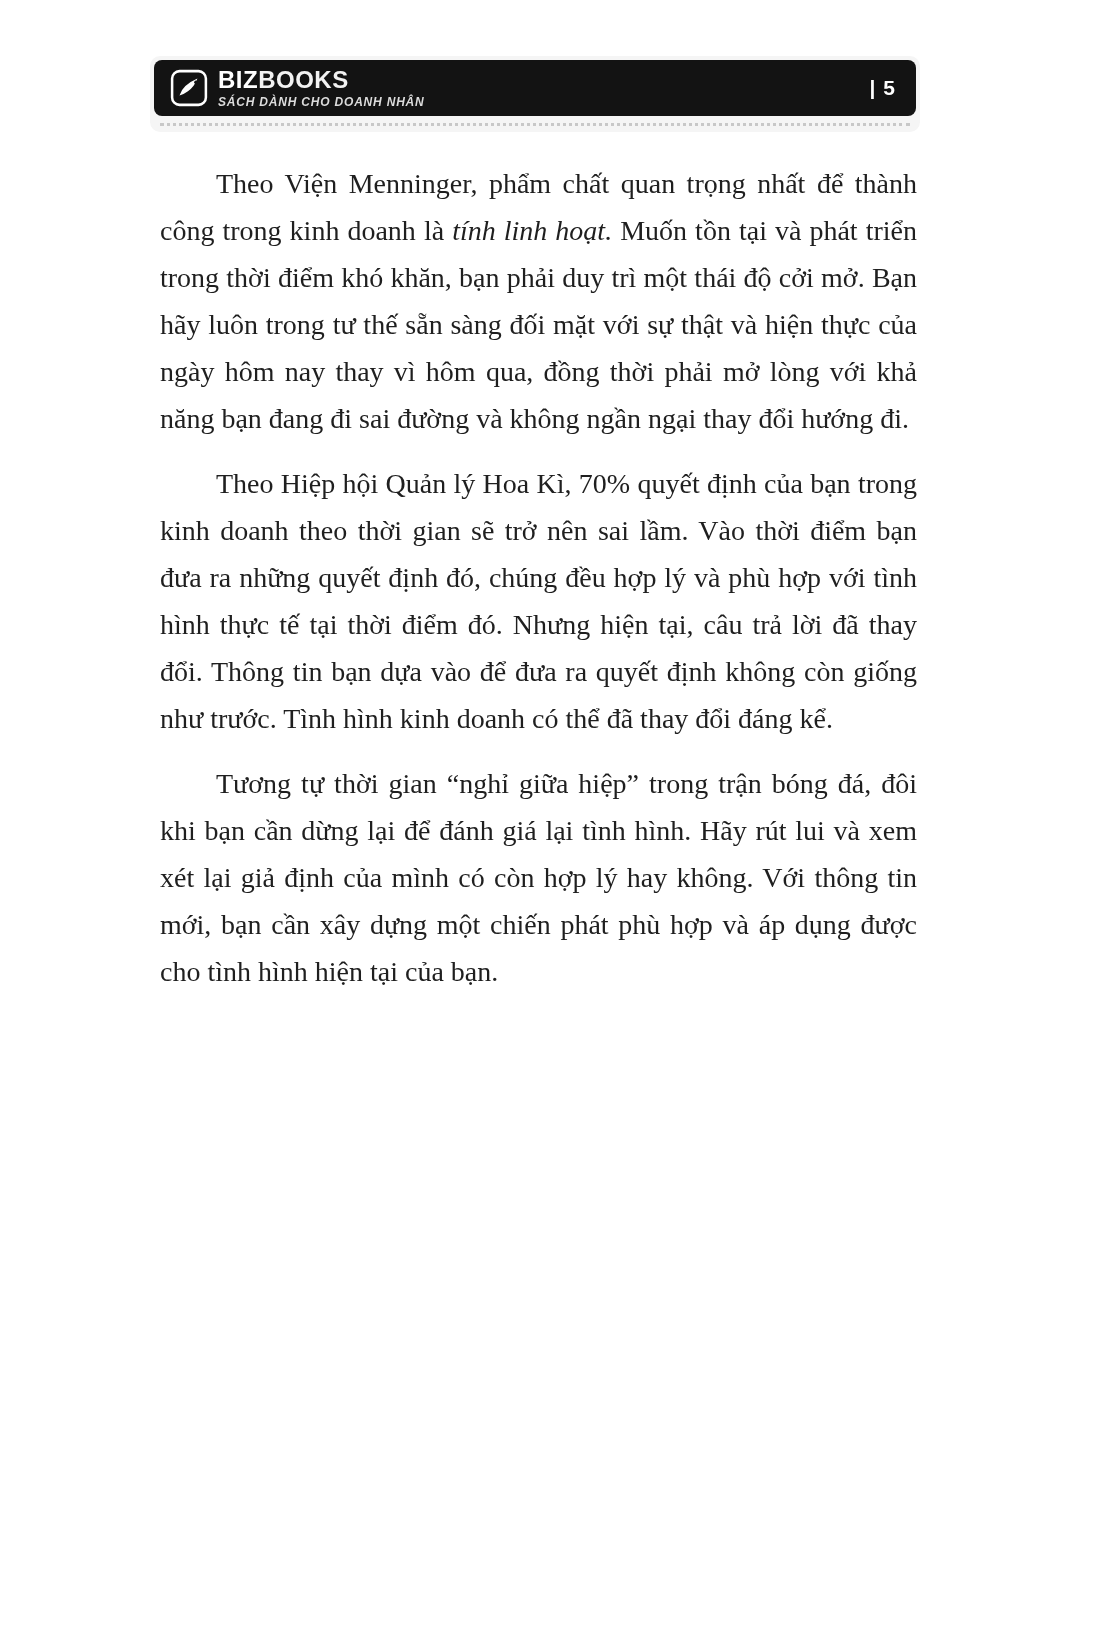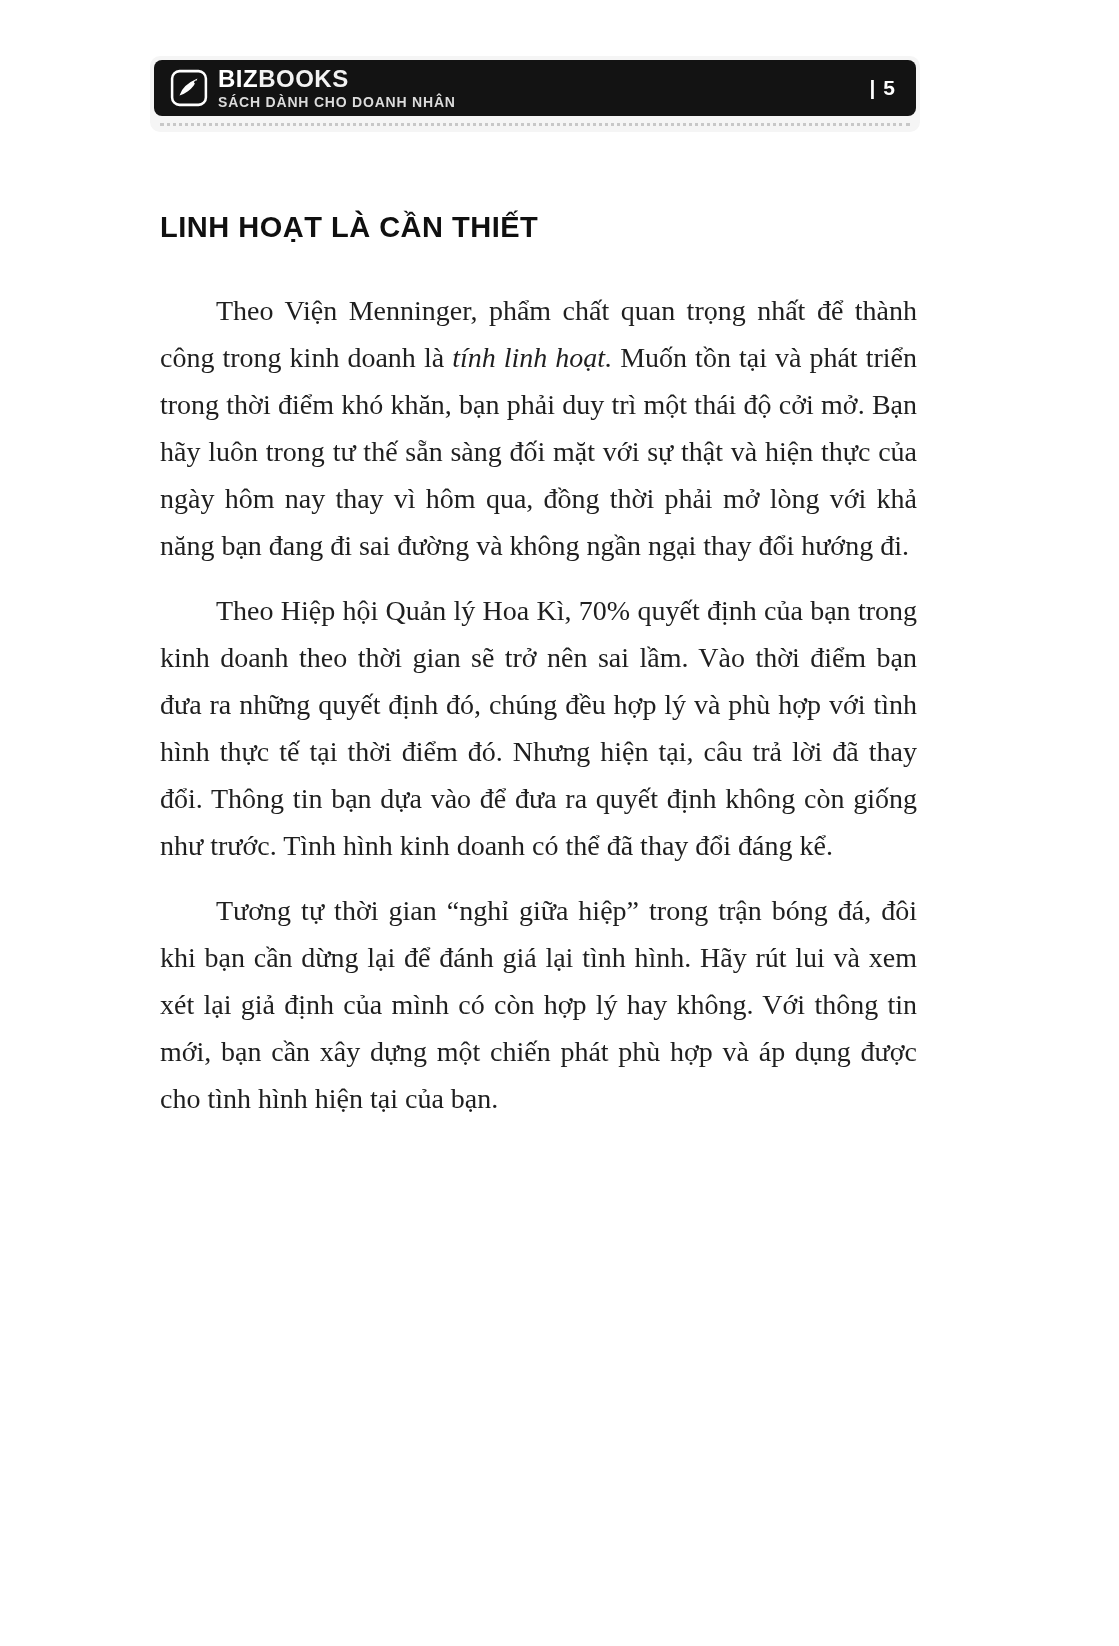--- a/index.html
+++ b/index.html
@@ -36,25 +36,26 @@
     font-family: "Liberation Sans", sans-serif;
   }
   .logo { display: flex; align-items: center; gap: 10px; }
   .logo-icon { display: inline-flex; width: 38px; height: 38px; }
   .logo-icon svg { width: 38px; height: 38px; }
   .logo-text { display: flex; flex-direction: column; line-height: 1; }
   .logo-word { color: #ffffff; font-size: 24px; font-weight: 800; letter-spacing: 0.5px; }
   .logo-word .books { font-weight: 600; color: #f2f2f2; }
   .tagline {
     color: #dcdcdc;
-    font-size: 14px;
+    font-size: 12px;
     letter-spacing: 0.8px;
     margin-top: 4px;
     font-weight: 600;
     white-space: nowrap;
+    font-style: italic;
   }
   .page-number {
     color: #ffffff;
     font-size: 21px;
     font-weight: 600;
     letter-spacing: 1px;
   }
   .dotted-line {
     height: 0;
     border-bottom: 3px dotted #c8c8c8;
@@ -109,21 +110,20 @@
           <span class="tagline">SÁCH DÀNH CHO DOANH NHÂN</span>
         </span>
       </div>
       <div class="page-number">| 5</div>
     </div>
     <div class="dotted-line"></div>
   </div>
 
   <div class="content">
 
-    <h2 class="section-heading">LINH HOẠT LÀ CẦN THIẾT</h2>
 
     <p><span>Theo Viện Menninger, phẩm chất quan trọng nhất để thành công trong kinh doanh là </span><em>tính linh hoạt.</em><span> Muốn tồn tại và phát triển trong thời điểm khó khăn, bạn phải duy trì một thái độ cởi mở. Bạn hãy luôn trong tư thế sẵn sàng đối mặt với sự thật và hiện thực của ngày hôm nay thay vì hôm qua, đồng thời phải mở lòng với khả năng bạn đang đi sai đường và không ngần ngại thay đổi hướng đi.</span></p>
 
     <p>Theo Hiệp hội Quản lý Hoa Kì, 70% quyết định của bạn trong kinh doanh theo thời gian sẽ trở nên sai lầm. Vào thời điểm bạn đưa ra những quyết định đó, chúng đều hợp lý và phù hợp với tình hình thực tế tại thời điểm đó. Nhưng hiện tại, câu trả lời đã thay đổi. Thông tin bạn dựa vào để đưa ra quyết định không còn giống như trước. Tình hình kinh doanh có thể đã thay đổi đáng kể.</p>
 
     <p>Tương tự thời gian “nghỉ giữa hiệp” trong trận bóng đá, đôi khi bạn cần dừng lại để đánh giá lại tình hình. Hãy rút lui và xem xét lại giả định của mình có còn hợp lý hay không. Với thông tin mới, bạn cần xây dựng một chiến phát phù hợp và áp dụng được cho tình hình hiện tại của bạn.</p>
   </div>
 
 </div>
 

